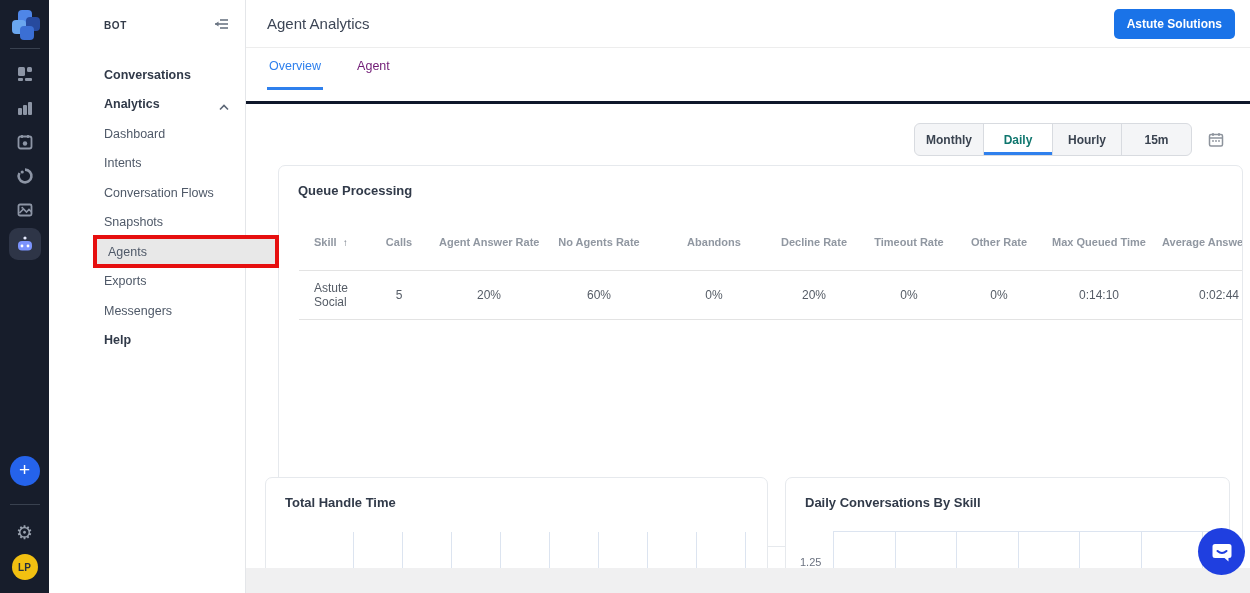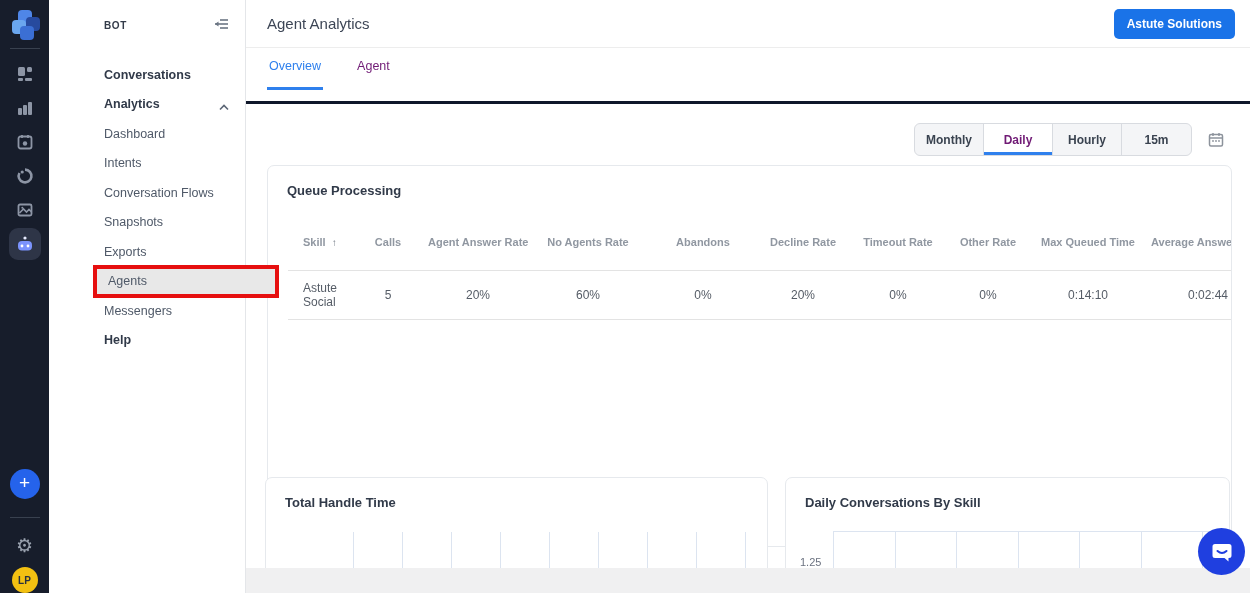--- a/index.html
+++ b/index.html
@@ -10,21 +10,21 @@
   .rail { position:absolute; left:0; top:0; width:49px; height:593px; background:#171d2b; z-index:30; display:flex; flex-direction:column; align-items:center; }
   .rail-logo { margin-top:10px; width:30px; height:30px; position:relative; }
   .rail-logo i { position:absolute; width:14px; height:14px; border-radius:4px; display:block; }
   .rail-divider { width:30px; height:1px; background:#39414f; margin:8px 0; }
   .rail-icon { width:32px; height:32px; display:flex; align-items:center; justify-content:center; margin:1px 0; color:#8d95a5; }
   .rail-icon svg { display:block; }
   .rail-icon.active { background:#2e3547; border-radius:9px; }
   .rail-spacer { flex:1; }
   .plus-btn { width:30px; height:30px; border-radius:50%; background:#2563eb; color:#fff; font-size:19px; line-height:28px; text-align:center; margin-bottom:10px; cursor:pointer; }
   .gear { font-size:19px; color:#98a0ad; margin:8px 0 10px; cursor:pointer; }
-  .avatar { width:26px; height:26px; border-radius:50%; background:#f2c011; color:#27303f; font-size:10px; font-weight:bold; display:flex; align-items:center; justify-content:center; margin-bottom:0; cursor:pointer; }
+  .avatar { width:26px; height:26px; border-radius:50%; background:#f2c011; color:#27303f; font-size:10px; font-weight:bold; display:flex; align-items:center; justify-content:center; margin-bottom:13px; cursor:pointer; }
 
   
   .sidebar { position:absolute; left:49px; top:0; width:197px; height:593px; background:#fff; border-right:1px solid #e4e6e9; z-index:25;padding-left:36px; }
   .sb-head { height:50px; display:flex; align-items:center; justify-content:space-between; padding:0 16px 0 19px; }
   .sb-workspace { font-size:10px; font-weight:bold; letter-spacing:.6px; color:#333b49; }
   .collapse-ic { color:#6b7583; cursor:pointer; }
   .sb-items { margin-top:10px; }
   .sb-item { height:29.5px; display:flex; align-items:center; padding-left:19px; padding-right:16px; font-size:12.5px; color:#4f5968; cursor:pointer; position:relative; }
   .sb-item.bold { font-weight:bold; color:#313a49; }
   .sb-item .chev { position:absolute; right:16px; top:50%; margin-top:-4px; }
@@ -36,27 +36,27 @@
   .page-title { font-size:15px; color:#3d4656; }
   .primary-btn { background:#1a73e8; color:#fff; font-weight:bold; font-size:12px; border:none; border-radius:5px; padding:8px 13px; cursor:pointer; font-family:"Liberation Sans",sans-serif; }
   .tabbar { height:56px; border-bottom:3px solid #0f172a; display:flex; align-items:center; padding-left:21px; }
   .tab { font-size:12.5px; color:#701a75; padding:0 2px 14px; margin-right:32px; cursor:pointer; border-bottom:3px solid transparent; }
   .tab.active { color:#2f80ed; border-bottom-color:#2f80ed; }
 
   .range-row { position:absolute; top:123px; right:26px; display:flex; align-items:center; }
   .range-group { display:flex; border:1px solid #d8dbe0; border-radius:6px; overflow:hidden; background:#f4f5f7; }
   .range-btn { width:69px; height:31px; font-size:12px; font-weight:bold; color:#3a4350; display:flex; align-items:center; justify-content:center; border-right:1px solid #d8dbe0; cursor:pointer; }
   .range-btn:last-child { border-right:none; }
-  .range-btn.active { background:#fff; color:#701a75; box-shadow:inset 0 -3px 0 #2f80ed; }
+  .range-btn.active { background:#fff; color:#0f766e; box-shadow:inset 0 -3px 0 #2f80ed; }
   .range-cal { margin-left:16px; color:#8d939c; cursor:pointer; display:flex; }
 
   .card { position:absolute; background:#fff; border:1px solid #e6e9ed; border-radius:7px; }
   .card-title { font-size:13px; font-weight:bold; color:#313a49; padding:17px 0 0 19px; }
 
-  .queue-card { left:21px; width:965px; top:165px; height:382px; overflow:hidden; }
+  .queue-card { left:32px; width:965px; top:165px; height:382px; overflow:hidden; }
   .tbl-wrap { padding:0 0 0 20px; margin-top:24px; overflow:hidden; }
   table { border-collapse:collapse; table-layout:fixed; width:980px; }
   th { font-size:11px; font-weight:bold; color:#9097a1; text-align:center; padding:14px 0 22px; white-space:nowrap; }
   th.left, td.left { text-align:left; padding-left:15px; }
   thead tr { border-bottom:1px solid #e3e3e3; }
   tbody tr { border-bottom:1px solid #e3e3e3; }
   td { font-size:12px; color:#555c66; text-align:center; padding:10px 0; }
   .sort-arrow { font-size:10px; color:#6d7580; margin-left:6px; }
 
   .tht-card { left:19px; width:503px; top:477px; height:180px; }
@@ -166,25 +166,25 @@
       </div>
     <div class="sb-item">
         <span>Intents</span>
       </div>
     <div class="sb-item">
         <span>Conversation Flows</span>
       </div>
     <div class="sb-item">
         <span>Snapshots</span>
       </div>
-    <div class="sb-item">
-        <span>Exports</span>
-      </div>
     <div class="sb-item highlight">
         <span>Agents</span>
+      </div>
+    <div class="sb-item">
+        <span>Exports</span>
       </div>
     <div class="sb-item">
         <span>Messengers</span>
       </div>
     <div class="sb-item bold">
         <span>Help</span>
       </div>
   </div>
 </div>
 

